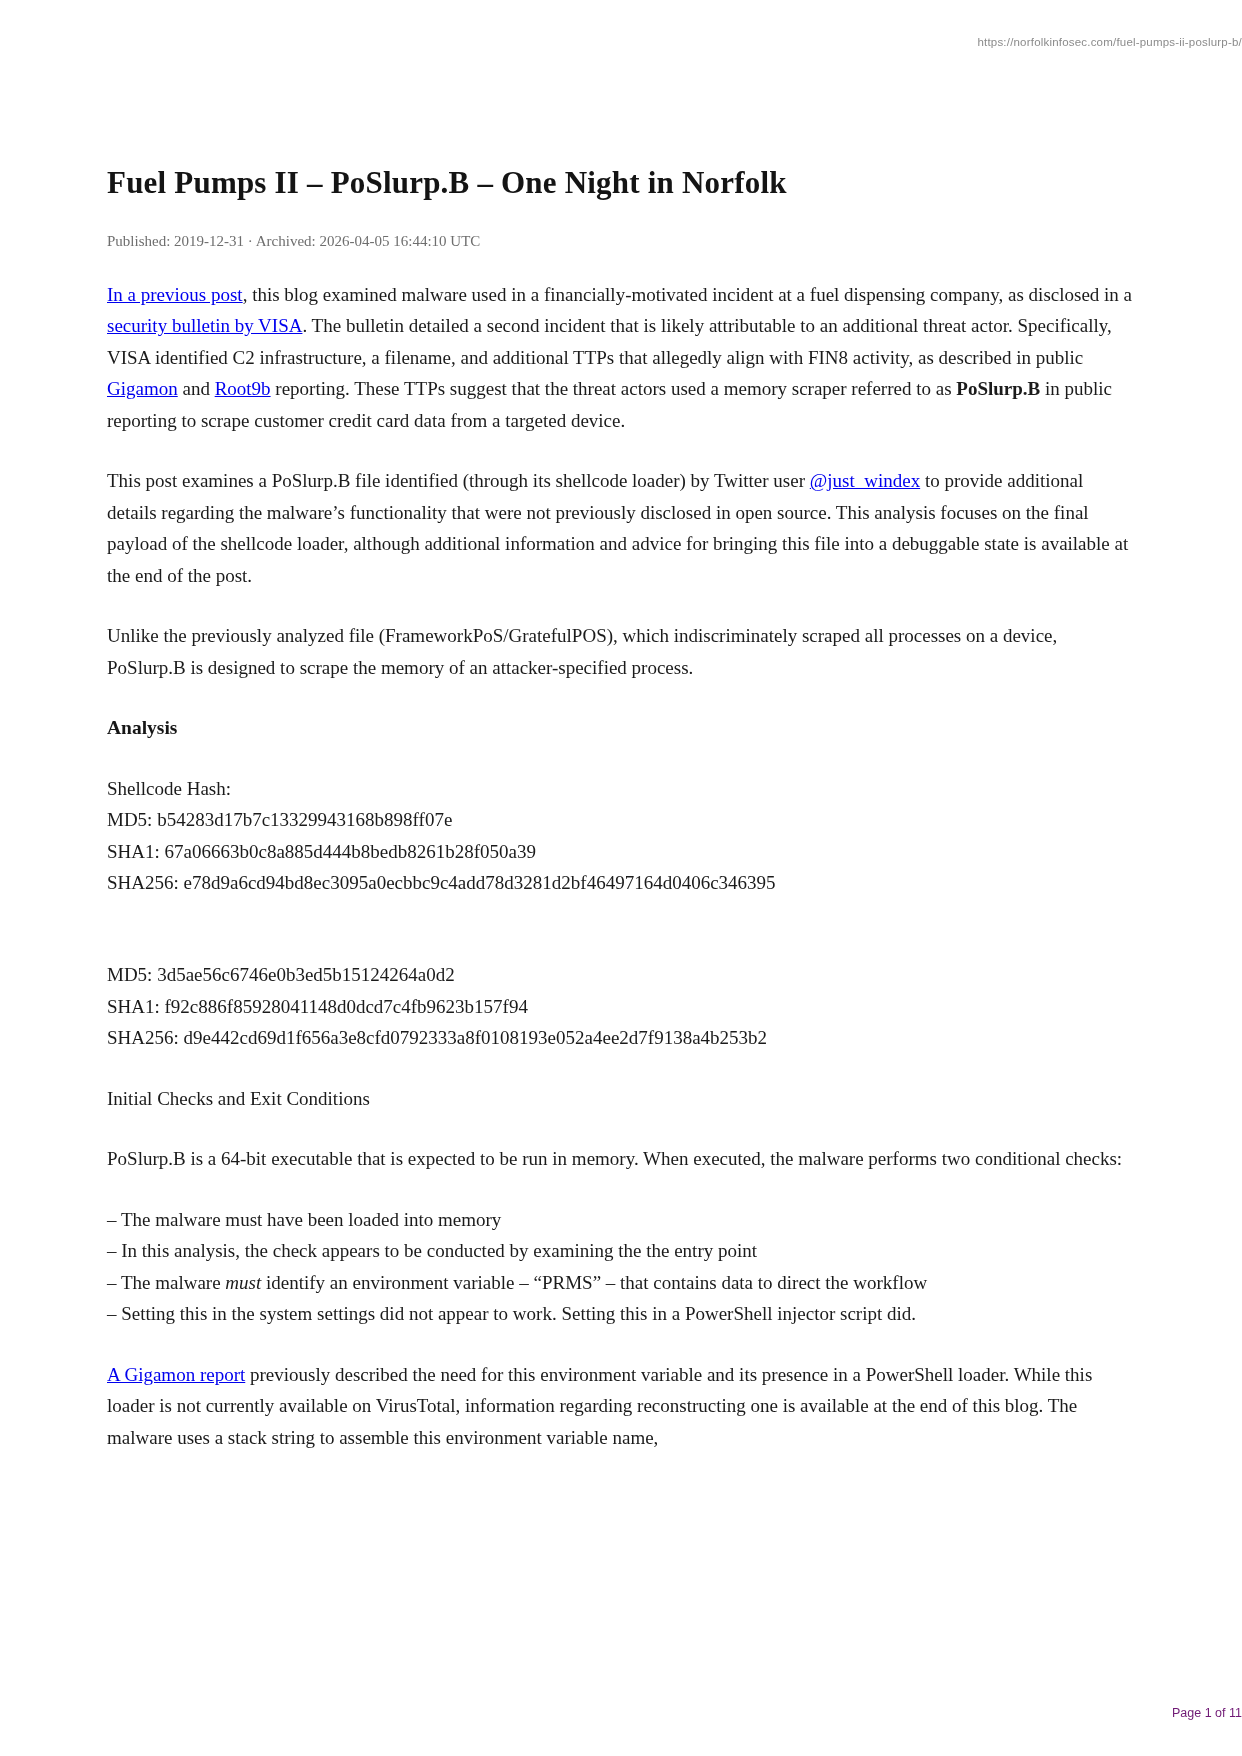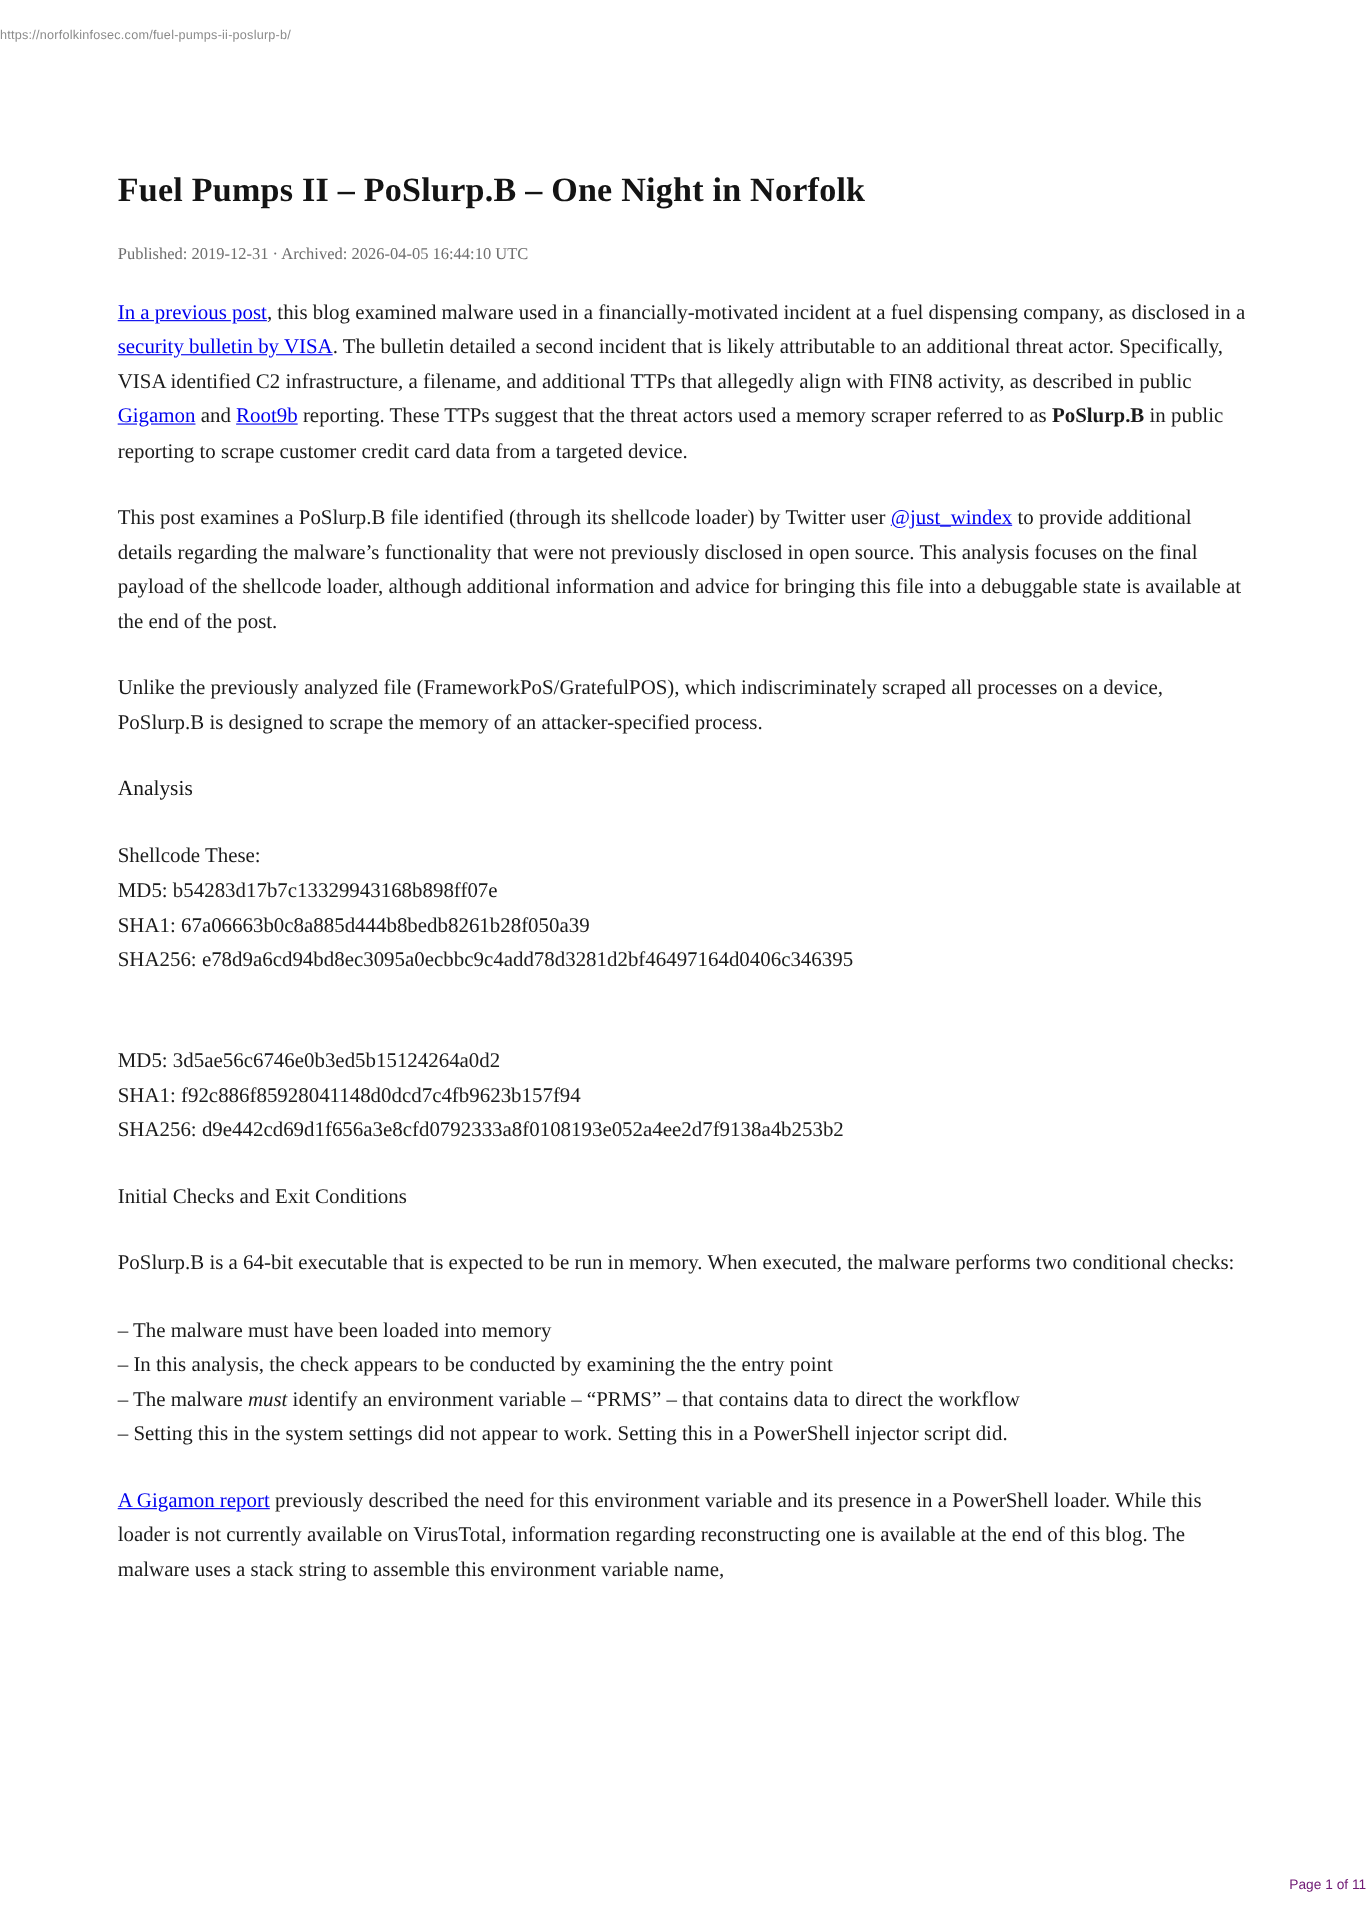--- a/index.html
+++ b/index.html
@@ -2,22 +2,22 @@
 <html style="--link: #0000EE;"><head>
 <meta charset="utf-8">
 <style>
   * { margin: 0; padding: 0; box-sizing: border-box; }
   html, body { background: #ffffff; }
   body { width: 1242px; min-height: 1756px; position: relative; font-family: "Liberation Serif", serif; }
   .page {
     width: 1242px; height: 1756px; position: relative; background: #ffffff; overflow: hidden;
   }
   .url-header {
-    padding-top: 26px;
-    text-align: left;
+    padding-top: 36px;
+    text-align: right;
     font-family: "Liberation Sans", sans-serif;
     font-size: 11.5px;
     color: #8b8b8b;
     letter-spacing: 0.2px;
   }
   article {
     margin: 0 107px;
   }
   h1.post-title {
     margin-top: 116px;
@@ -35,21 +35,21 @@
   }
   .article-body { margin-top: 2px; }
   .article-body p, .article-body h2 {
     margin-top: 29px;
     font-size: 19px;
     line-height: 31.5px;
     color: #1b1b1b;
   }
   .article-body h2 {
     font-size: 19.5px;
-    font-weight: normal;
+    font-weight: bold;
     color: #161616;
   }
   .article-body a {
     color: var(--link, #0000EE);
   }
   .article-body strong.bi { font-weight: bold; }
   .article-body em { font-style: italic; }
   .page-footer {
     position: absolute;
     left: 0; right: 0;
@@ -67,21 +67,21 @@
   <div class="url-header">https://norfolkinfosec.com/fuel-pumps-ii-poslurp-b/</div>
 
   <article>
     <h1 class="post-title">Fuel Pumps II – PoSlurp.B – One Night in Norfolk</h1>
     <div class="post-meta">Published: 2019-12-31 · Archived: 2026-04-05 16:44:10 UTC</div>
     <div class="article-body">
         <p><a href="#">In a previous post</a><span>, this blog examined malware used in a financially-motivated incident at a fuel dispensing company, as disclosed in a </span><a href="#">security bulletin by VISA</a><span>. The bulletin detailed a second incident that is likely attributable to an additional threat actor. Specifically, VISA identified C2 infrastructure, a filename, and additional TTPs that allegedly align with FIN8 activity, as described in public </span><a href="#">Gigamon</a><span> and </span><a href="#">Root9b</a><span> reporting. These TTPs suggest that the threat actors used a memory scraper referred to as </span><strong class="bi">PoSlurp.B</strong><span> in public reporting to scrape customer credit card data from a targeted device.</span></p>
         <p><span>This post examines a PoSlurp.B file identified (through its shellcode loader) by Twitter user </span><a href="#">@just_windex</a><span> to provide additional details regarding the malware’s functionality that were not previously disclosed in open source. This analysis focuses on the final payload of the shellcode loader, although additional information and advice for bringing this file into a debuggable state is available at the end of the post.</span></p>
         <p><span>Unlike the previously analyzed file (FrameworkPoS/GratefulPOS), which indiscriminately scraped all processes on a device, PoSlurp.B is designed to scrape the memory of an attacker-specified process.</span></p>
         <h2><span>Analysis</span></h2>
-        <p><span>Shellcode These:</span><br><span>MD5: b54283d17b7c13329943168b898ff07e</span><br><span>SHA1: 67a06663b0c8a885d444b8bedb8261b28f050a39</span><br><span>SHA256: e78d9a6cd94bd8ec3095a0ecbbc9c4add78d3281d2bf46497164d0406c346395</span></p>
+        <p><span>Shellcode Hash:</span><br><span>MD5: b54283d17b7c13329943168b898ff07e</span><br><span>SHA1: 67a06663b0c8a885d444b8bedb8261b28f050a39</span><br><span>SHA256: e78d9a6cd94bd8ec3095a0ecbbc9c4add78d3281d2bf46497164d0406c346395</span></p>
         <p><br><span>MD5: 3d5ae56c6746e0b3ed5b15124264a0d2</span><br><span>SHA1: f92c886f85928041148d0dcd7c4fb9623b157f94</span><br><span>SHA256: d9e442cd69d1f656a3e8cfd0792333a8f0108193e052a4ee2d7f9138a4b253b2</span></p>
         <p><span>Initial Checks and Exit Conditions</span></p>
         <p><span>PoSlurp.B is a 64-bit executable that is expected to be run in memory. When executed, the malware performs two conditional checks:</span></p>
         <p><span>– The malware must have been loaded into memory</span><br><span>– In this analysis, the check appears to be conducted by examining the the entry point</span><br><span>– The malware </span><em>must</em><span> identify an environment variable – “PRMS” – that contains data to direct the workflow</span><br><span>– Setting this in the system settings did not appear to work. Setting this in a PowerShell injector script did.</span></p>
         <p><a href="#">A Gigamon report</a><span> previously described the need for this environment variable and its presence in a PowerShell loader. While this loader is not currently available on VirusTotal, information regarding reconstructing one is available at the end of this blog. The malware uses a stack string to assemble this environment variable name,</span></p>
       </div>
   </article>
 
   <div class="page-footer">Page 1 of 11</div>
 </div>

